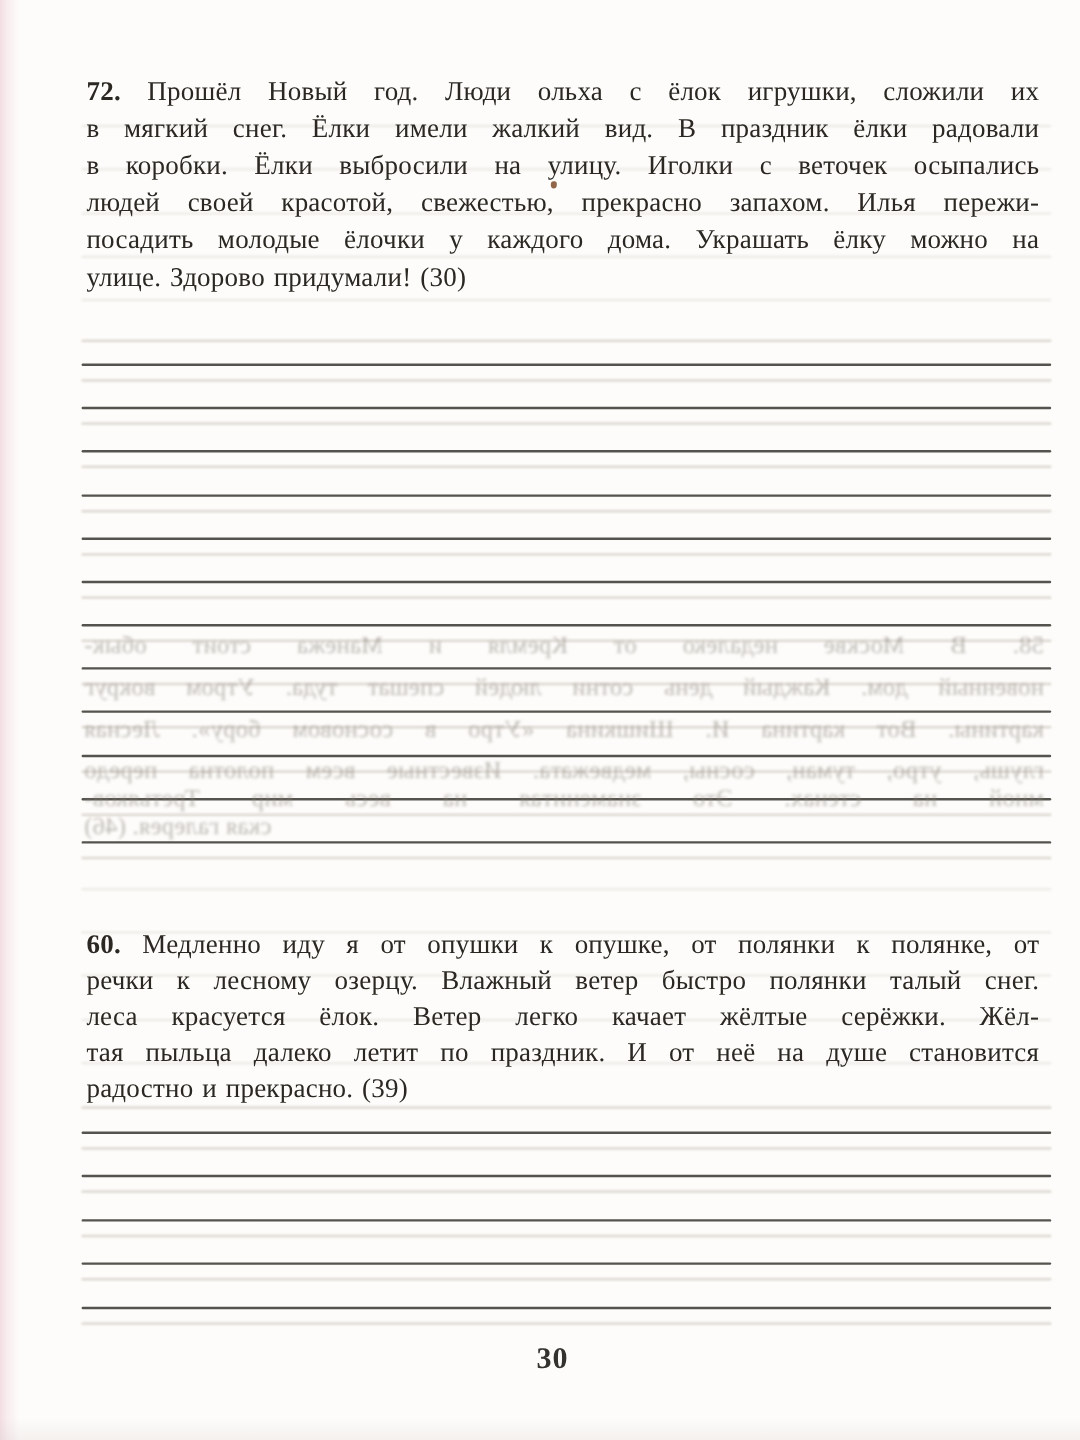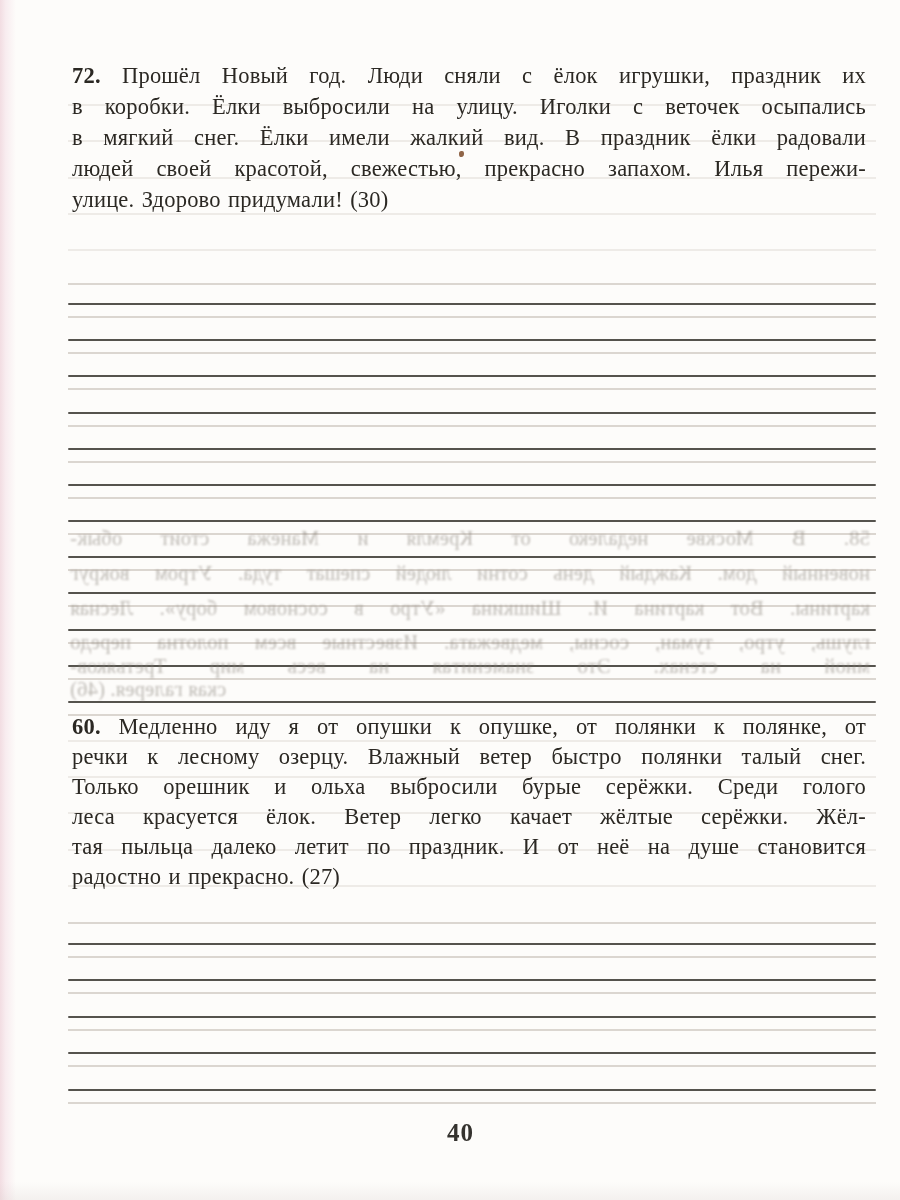--- a/index.html
+++ b/index.html
@@ -26,21 +26,21 @@
   }
   .para {
     position: absolute;
     left: 72px; width: 794px;
     font-size: 22.5px;
     color: #2b2823;
     letter-spacing: 0.2px;
     word-spacing: 1.5px;
   }
   .para-59 { top: 60px;  line-height: 31px; }
-  .para-60 { top: 712px; line-height: 30px; }
+  .para-60 { top: 772px; line-height: 30px; }
   .tline { text-align: justify; text-align-last: justify; white-space: normal; }
   .tline.last { text-align-last: left; }
   .num { font-weight: bold; }
   .rule {
     position: absolute; height: 2px;
     background: #43403a;
     opacity: 0.9;
     border-radius: 1px;
   }
   .ghost {
@@ -88,24 +88,25 @@
     <div class="ghost faint" style="left: 68px; width: 808px; top: 740px;"></div>
     <div class="ghost faint" style="left: 68px; width: 808px; top: 249px;"></div>
     <div class="ghost faint" style="left: 68px; width: 808px; top: 213px;"></div>
     <div class="ghost faint" style="left: 68px; width: 808px; top: 177px;"></div>
     <div class="ghost faint" style="left: 68px; width: 808px; top: 140px;"></div>
     <div class="ghost faint" style="left: 68px; width: 808px; top: 104px;"></div>
     <div class="edge-left"></div>
   <div class="edge-bottom"></div>
 
   <div class="para para-59">
-    <div class="tline"><span class="num">72.</span> <span>Прошёл Новый год. Люди сняли с ёлок игрушки, праздник их</span></div>
+    <div class="tline"><span class="num">72.</span> <span>Прошёл Новый год. Люди ольха с ёлок игрушки, сложили их</span></div>
+    <div class="tline">в мягкий снег. Ёлки имели жалкий вид. В праздник ёлки радовали</div>
     <div class="tline">в коробки. Ёлки выбросили на улицу. Иголки с веточек осыпались</div>
-    <div class="tline">в мягкий снег. Ёлки имели жалкий вид. В праздник ёлки радовали</div>
     <div class="tline">людей своей красотой, свежестью, прекрасно запахом. Илья пережи-</div>
+    <div class="tline">посадить молодые ёлочки у каждого дома. Украшать ёлку можно на</div>
     <div class="tline last">улице. Здорово придумали! (30)</div>
   </div>
 
   <div class="speck"></div>
 
   <div id="rules1">
       <div class="ghost" style="left: 68px; width: 808px; top: 283px;"></div>
       <div class="rule" style="left: 68px; width: 808px; top: 303px;"></div>
       <div class="ghost" style="left: 68px; width: 808px; top: 316px;"></div>
       <div class="rule" style="left: 68px; width: 808px; top: 339.18px;"></div>
@@ -137,35 +138,34 @@
       <div class="bleed-row" style="top: 562px;">новенный дом. Каждый день сотни людей спешат туда. Утром вокруг</div>
       <div class="bleed-row" style="top: 597px;">картины. Вот картина И. Шишкина «Утро в сосновом бору». Лесная</div>
       <div class="bleed-row" style="top: 631px;">глушь, утро, туман, сосны, медвежата. Известные всем полотна передо</div>
       <div class="bleed-row" style="top: 655px;">мной на стенах. Это знаменитая на весь мир Третьяков-</div>
       <div class="bleed-row short" style="top: 678px;">ская галерея. (46)</div>
     </div>
 
   <div class="para para-60">
     <div class="tline"><span class="num">60.</span> <span>Медленно иду я от опушки к опушке, от полянки к полянке, от</span></div>
     <div class="tline">речки к лесному озерцу. Влажный ветер быстро полянки талый снег.</div>
-    <div class="tline">Только орешник и ольха выбросили бурые серёжки. Среди голого</div>
     <div class="tline">леса красуется ёлок. Ветер легко качает жёлтые серёжки. Жёл-</div>
     <div class="tline">тая пыльца далеко летит по праздник. И от неё на душе становится</div>
-    <div class="tline last">радостно и прекрасно. (27)</div>
+    <div class="tline last">радостно и прекрасно. (39)</div>
   </div>
 
   <div id="rules2">
       <div class="ghost" style="left: 68px; width: 808px; top: 922px;"></div>
       <div class="rule" style="left: 68px; width: 808px; top: 943px;"></div>
       <div class="ghost" style="left: 68px; width: 808px; top: 956px;"></div>
       <div class="rule" style="left: 68px; width: 808px; top: 979.4px;"></div>
       <div class="ghost" style="left: 68px; width: 808px; top: 992.4px;"></div>
       <div class="rule" style="left: 68px; width: 808px; top: 1015.8px;"></div>
       <div class="ghost" style="left: 68px; width: 808px; top: 1028.8px;"></div>
       <div class="rule" style="left: 68px; width: 808px; top: 1052.2px;"></div>
       <div class="ghost" style="left: 68px; width: 808px; top: 1065.2px;"></div>
       <div class="rule" style="left: 68px; width: 808px; top: 1088.6px;"></div>
       <div class="ghost" style="left: 68px; width: 808px; top: 1101.6px;"></div>
     </div>
 
-  <div class="pagenum">40</div>
+  <div class="pagenum">30</div>
 
 </div>
 
 </body></html>

